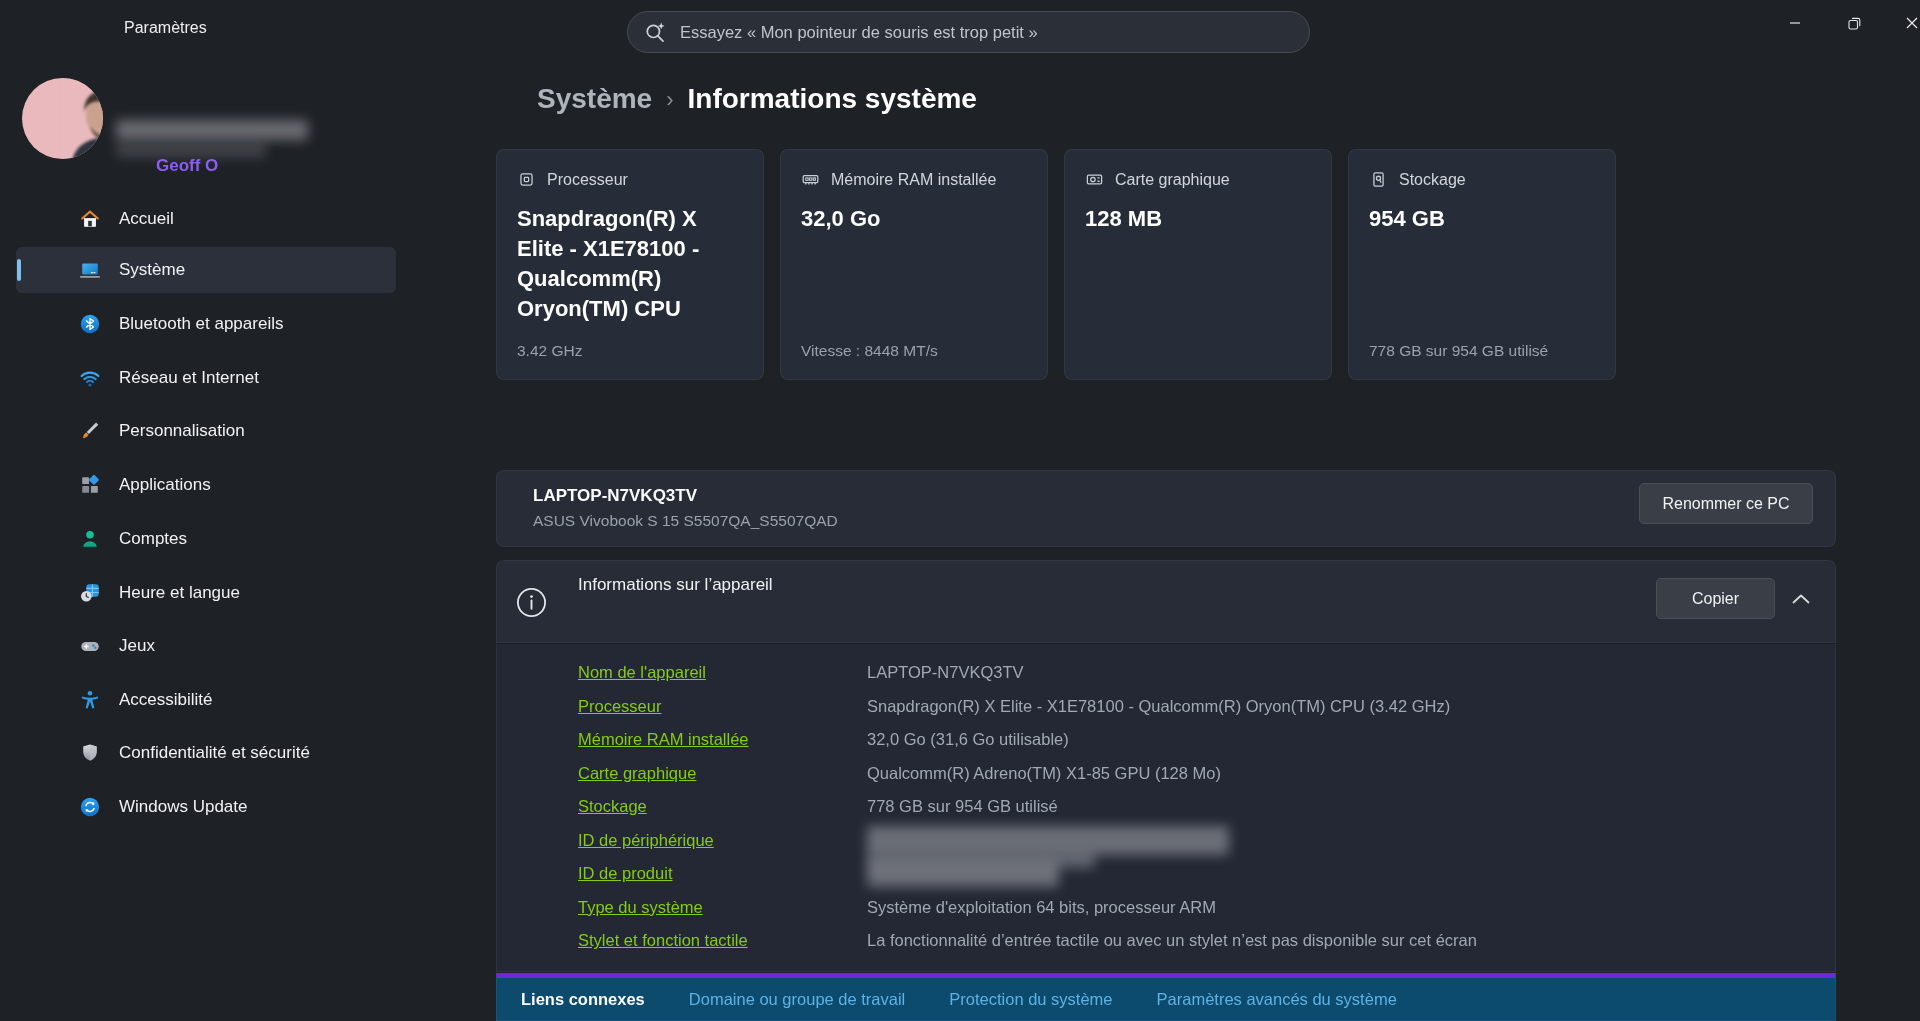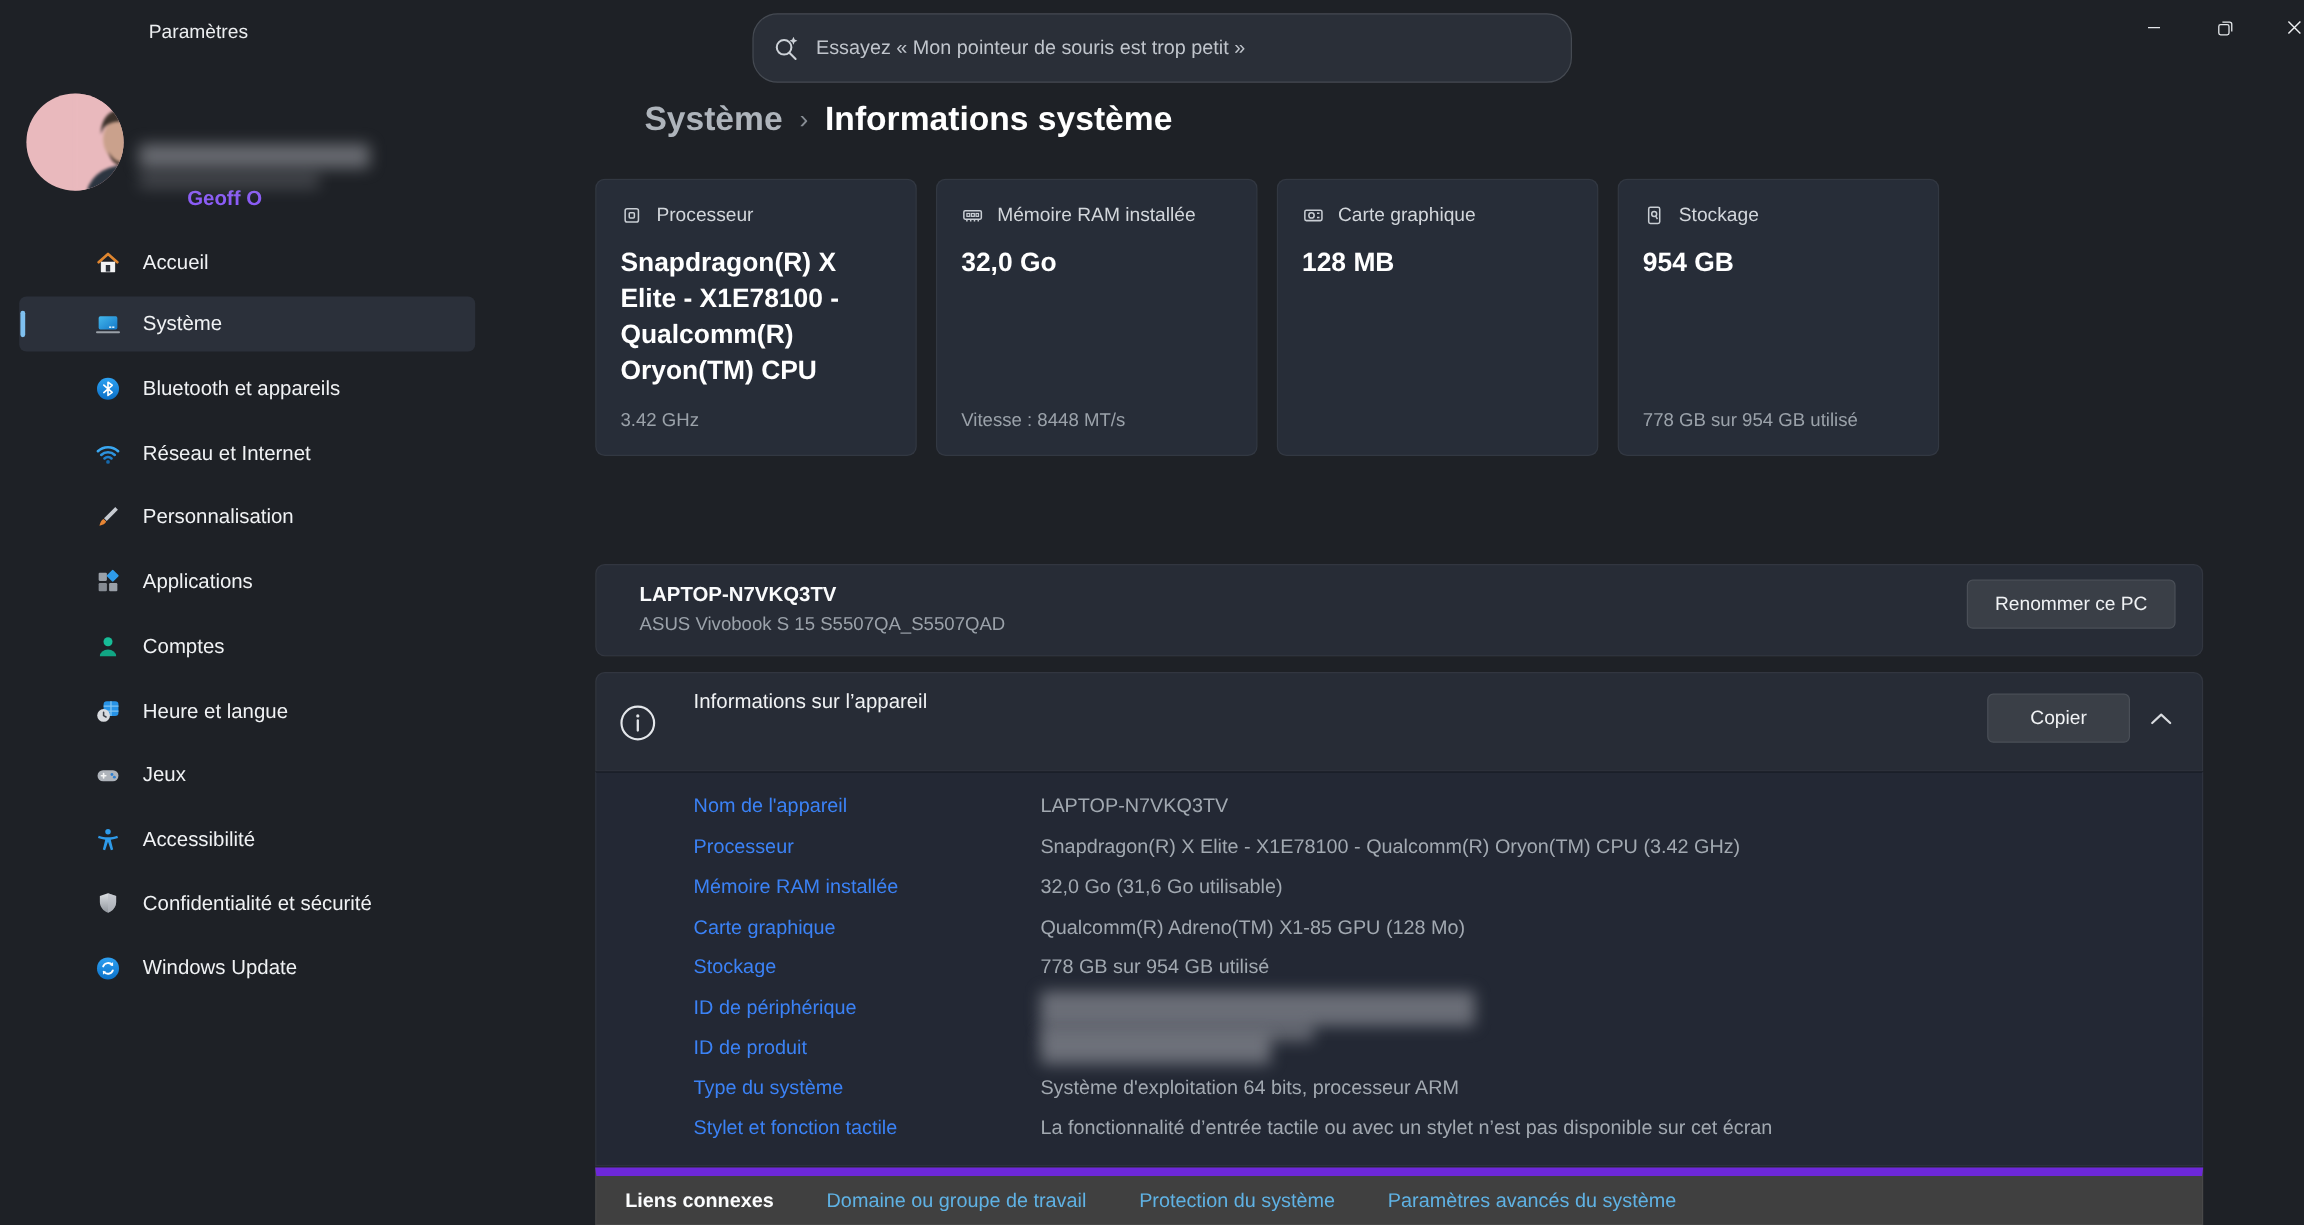--- a/index.html
+++ b/index.html
@@ -5,21 +5,21 @@
   html,body{margin:0;padding:0;background:#101113;}
   *{box-sizing:border-box;}
   #stage{position:relative;width:1920px;height:1021px;background:#1e2126;overflow:hidden;
          font-family:"Liberation Sans",sans-serif;color:#fff;}
   .abs{position:absolute;padding-left:40px;}
 
   
   .titlebar{left:0;top:0;width:1920px;height:60px;}
   .back-btn{left:22px;top:13px;width:38px;height:36px;border-radius:5px;display:flex;align-items:center;justify-content:center;cursor:pointer;}
   .app-title{left:84px;top:19px;font-size:16px;color:#eceef0;}
-  .search-pill{left:627px;top:11px;width:683px;height:58px;background:#2a2f38;border:1px solid #454a52;border-radius:21px;display:flex;align-items:center;padding:0 16px;}
+  .search-pill{left:627px;top:11px;width:683px;height:42px;background:#2a2f38;border:1px solid #454a52;border-radius:21px;display:flex;align-items:center;padding:0 16px;}
   .search-pill input{flex:1;background:transparent;border:none;outline:none;color:#e6e9ec;font-size:16.5px;font-family:"Liberation Sans",sans-serif;margin-left:12px;}
   .search-pill input::placeholder{color:#c0c5cc;opacity:1;}
   .win-btn{top:0;width:56px;height:46px;display:flex;align-items:center;justify-content:center;cursor:pointer;}
   .win-min{left:1747px;} .win-max{left:1806px;} .win-close{left:1864px;}
 
   
   .avatar{left:22px;top:78px;width:81px;height:81px;border-radius:50%;overflow:hidden;background:#e9b9bd;}
   .user-name{left:116px;top:96px;font-size:17px;font-weight:700;color:#8b5cf6;}
   .redact{background:rgba(165,168,174,.55);filter:blur(6px);border-radius:3px;}
   .nav-item{left:16px;width:380px;height:46px;border-radius:6px;display:flex;align-items:center;cursor:pointer;}
@@ -48,24 +48,24 @@
   .rename-btn{position:absolute;right:22px;top:12px;width:174px;height:41px;}
 
   .expander-head{top:560px;height:83px;border-radius:8px 8px 0 0;}
   .exp-title{position:absolute;left:81px;top:14px;font-size:17px;color:#f0f2f4;}
   .copy-btn{position:absolute;right:60px;top:17px;width:119px;height:41px;}
   .chevron-btn{position:absolute;right:14px;top:17px;width:40px;height:41px;display:flex;align-items:center;justify-content:center;cursor:pointer;}
 
   .expander-body{top:643px;height:329px;background:#232834;border-top:1px solid #191d26;}
   .info-table{position:absolute;left:81px;top:12px;right:20px;}
   .info-row{height:33.5px;display:flex;align-items:center;font-size:16.5px;}
-  .info-label{width:289px;flex:0 0 auto;color:#3b82f6;}
+  .info-label{width:289px;flex:0 0 auto;color:#84cc16;text-decoration:underline;}
   .info-value{color:#a2a9b1;position:relative;}
 
-  .links-row{top:973px;height:48px;background:#404040;border-top:7px solid #6d28d9;}
+  .links-row{top:973px;height:48px;background:#0c4a6e;border-top:5px solid #6d28d9;}
   .links-inner{position:absolute;left:24px;top:12px;display:flex;align-items:center;}
   .links-title{font-size:16.5px;font-weight:700;color:#fbfcfd;}
   .link{font-size:16.5px;color:#5fb2e4;margin-left:44px;cursor:pointer;white-space:nowrap;}
 
   svg{display:block;}
 </style>
 </head>
 <body>
 
 <div id="stage">

